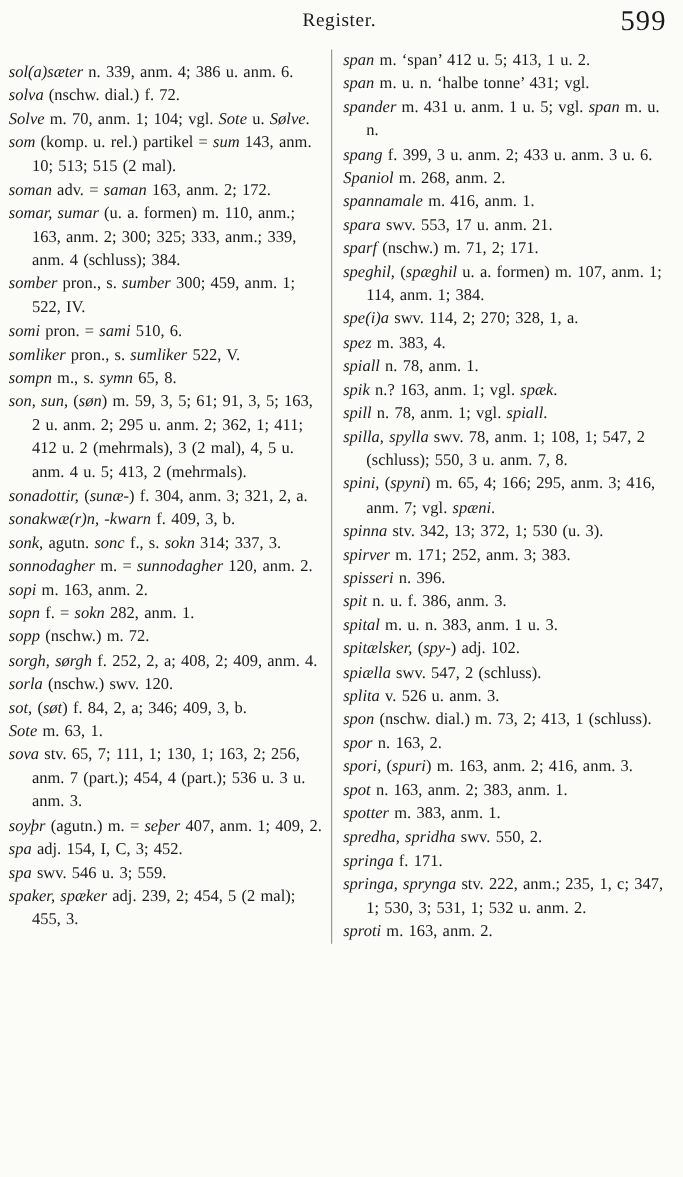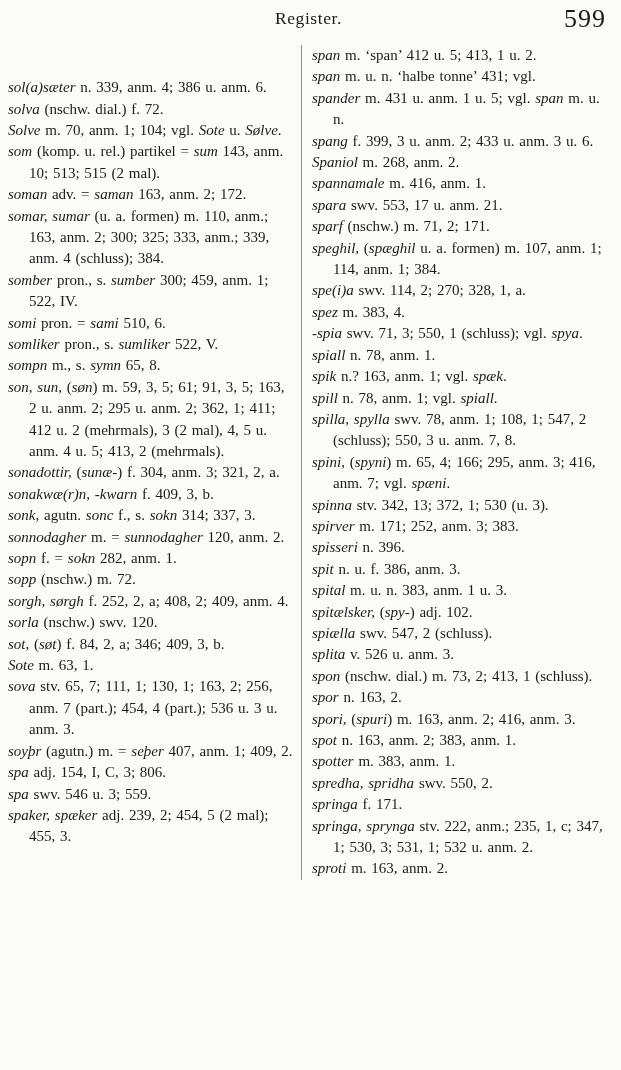--- a/index.html
+++ b/index.html
@@ -75,45 +75,45 @@
         <div class="entry"><span class="hw">somar, sumar</span><span class="rm"> (u. a. formen) m. 110, anm.; 163, anm. 2; 300; 325; 333, anm.; 339, anm. 4 (schluss); 384.</span></div>
         <div class="entry"><span class="hw">somber</span><span class="rm"> pron., s. </span><span class="hw">sumber</span><span class="rm"> 300; 459, anm. 1; 522, IV.</span></div>
         <div class="entry"><span class="hw">somi</span><span class="rm"> pron. = </span><span class="hw">sami</span><span class="rm"> 510, 6.</span></div>
         <div class="entry"><span class="hw">somliker</span><span class="rm"> pron., s. </span><span class="hw">sumliker</span><span class="rm"> 522, V.</span></div>
         <div class="entry"><span class="hw">sompn</span><span class="rm"> m., s. </span><span class="hw">symn</span><span class="rm"> 65, 8.</span></div>
         <div class="entry"><span class="hw">son, sun,</span><span class="rm"> (</span><span class="hw">søn</span><span class="rm">) m. 59, 3, 5; 61; 91, 3, 5; 163, 2 u. anm. 2; 295 u. anm. 2; 362, 1; 411; 412 u. 2 (mehrmals), 3 (2 mal), 4, 5 u. anm. 4 u. 5; 413, 2 (mehrmals).</span></div>
         <div class="entry"><span class="hw">sonadottir,</span><span class="rm"> (</span><span class="hw">sunæ-</span><span class="rm">) f. 304, anm. 3; 321, 2, a.</span></div>
         <div class="entry"><span class="hw">sonakwæ(r)n, -kwarn</span><span class="rm"> f. 409, 3, b.</span></div>
         <div class="entry"><span class="hw">sonk,</span><span class="rm"> agutn. </span><span class="hw">sonc</span><span class="rm"> f., s. </span><span class="hw">sokn</span><span class="rm"> 314; 337, 3.</span></div>
         <div class="entry"><span class="hw">sonnodagher</span><span class="rm"> m. = </span><span class="hw">sunnodagher</span><span class="rm"> 120, anm. 2.</span></div>
+        <div class="entry"><span class="hw">sopi</span><span class="rm"> m. 163, anm. 2.</span></div>
         <div class="entry"><span class="hw">sopn</span><span class="rm"> f. = </span><span class="hw">sokn</span><span class="rm"> 282, anm. 1.</span></div>
         <div class="entry"><span class="hw">sopp</span><span class="rm"> (nschw.) m. 72.</span></div>
         <div class="entry"><span class="hw">sorgh, sørgh</span><span class="rm"> f. 252, 2, a; 408, 2; 409, anm. 4.</span></div>
         <div class="entry"><span class="hw">sorla</span><span class="rm"> (nschw.) swv. 120.</span></div>
         <div class="entry"><span class="hw">sot,</span><span class="rm"> (</span><span class="hw">søt</span><span class="rm">) f. 84, 2, a; 346; 409, 3, b.</span></div>
         <div class="entry"><span class="hw">Sote</span><span class="rm"> m. 63, 1.</span></div>
         <div class="entry"><span class="hw">sova</span><span class="rm"> stv. 65, 7; 111, 1; 130, 1; 163, 2; 256, anm. 7 (part.); 454, 4 (part.); 536 u. 3 u. anm. 3.</span></div>
         <div class="entry"><span class="hw">soyþr</span><span class="rm"> (agutn.) m. = </span><span class="hw">seþer</span><span class="rm"> 407, anm. 1; 409, 2.</span></div>
-        <div class="entry"><span class="hw">spa</span><span class="rm"> adj. 154, I, C, 3; 806.</span></div>
+        <div class="entry"><span class="hw">spa</span><span class="rm"> adj. 154, I, C, 3; 452.</span></div>
         <div class="entry"><span class="hw">spa</span><span class="rm"> swv. 546 u. 3; 559.</span></div>
         <div class="entry"><span class="hw">spaker, spæker</span><span class="rm"> adj. 239, 2; 454, 5 (2 mal); 455, 3.</span></div>
       </div>
     <div class="col col-right">
         <div class="entry"><span class="hw">span</span><span class="rm"> m. ‘span’ 412 u. 5; 413, 1 u. 2.</span></div>
         <div class="entry"><span class="hw">span</span><span class="rm"> m. u. n. ‘halbe tonne’ 431; vgl.</span></div>
         <div class="entry"><span class="hw">spander</span><span class="rm"> m. 431 u. anm. 1 u. 5; vgl. </span><span class="hw">span</span><span class="rm"> m. u. n.</span></div>
         <div class="entry"><span class="hw">spang</span><span class="rm"> f. 399, 3 u. anm. 2; 433 u. anm. 3 u. 6.</span></div>
         <div class="entry"><span class="hw">Spaniol</span><span class="rm"> m. 268, anm. 2.</span></div>
         <div class="entry"><span class="hw">spannamale</span><span class="rm"> m. 416, anm. 1.</span></div>
         <div class="entry"><span class="hw">spara</span><span class="rm"> swv. 553, 17 u. anm. 21.</span></div>
         <div class="entry"><span class="hw">sparf</span><span class="rm"> (nschw.) m. 71, 2; 171.</span></div>
         <div class="entry"><span class="hw">speghil,</span><span class="rm"> (</span><span class="hw">spæghil</span><span class="rm"> u. a. formen) m. 107, anm. 1; 114, anm. 1; 384.</span></div>
         <div class="entry"><span class="hw">spe(i)a</span><span class="rm"> swv. 114, 2; 270; 328, 1, a.</span></div>
         <div class="entry"><span class="hw">spez</span><span class="rm"> m. 383, 4.</span></div>
-        <div class="entry"><span class="hw">-spia</span><span class="rm"> swv. 71, 3; 550, 1 (schluss); vgl. </span><span class="hw">spya</span><span class="rm">.</span></div>
         <div class="entry"><span class="hw">spiall</span><span class="rm"> n. 78, anm. 1.</span></div>
         <div class="entry"><span class="hw">spik</span><span class="rm"> n.? 163, anm. 1; vgl. </span><span class="hw">spæk</span><span class="rm">.</span></div>
         <div class="entry"><span class="hw">spill</span><span class="rm"> n. 78, anm. 1; vgl. </span><span class="hw">spiall</span><span class="rm">.</span></div>
         <div class="entry"><span class="hw">spilla, spylla</span><span class="rm"> swv. 78, anm. 1; 108, 1; 547, 2 (schluss); 550, 3 u. anm. 7, 8.</span></div>
         <div class="entry"><span class="hw">spini,</span><span class="rm"> (</span><span class="hw">spyni</span><span class="rm">) m. 65, 4; 166; 295, anm. 3; 416, anm. 7; vgl. </span><span class="hw">spæni</span><span class="rm">.</span></div>
         <div class="entry"><span class="hw">spinna</span><span class="rm"> stv. 342, 13; 372, 1; 530 (u. 3).</span></div>
         <div class="entry"><span class="hw">spirver</span><span class="rm"> m. 171; 252, anm. 3; 383.</span></div>
         <div class="entry"><span class="hw">spisseri</span><span class="rm"> n. 396.</span></div>
         <div class="entry"><span class="hw">spit</span><span class="rm"> n. u. f. 386, anm. 3.</span></div>
         <div class="entry"><span class="hw">spital</span><span class="rm"> m. u. n. 383, anm. 1 u. 3.</span></div>

